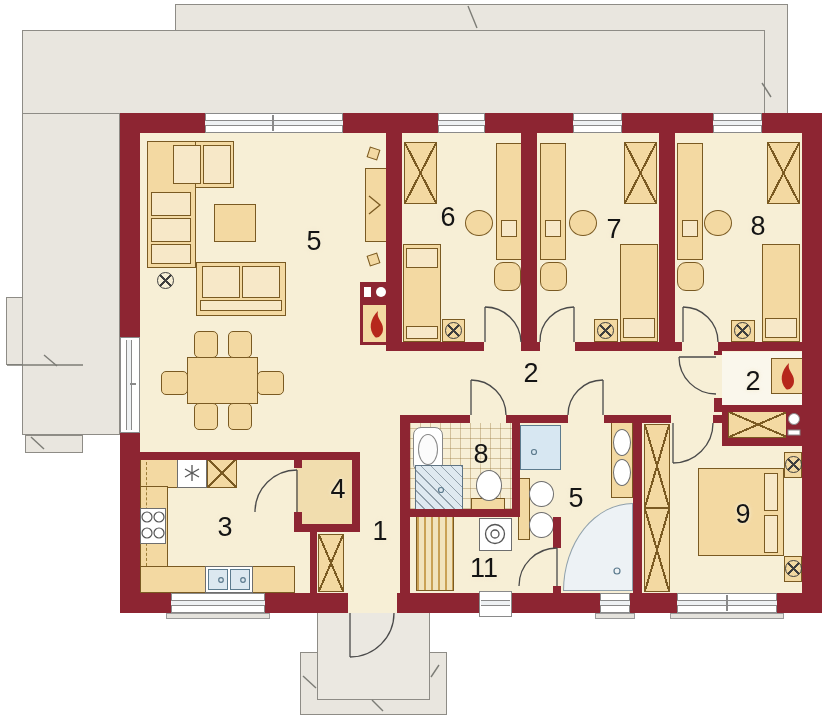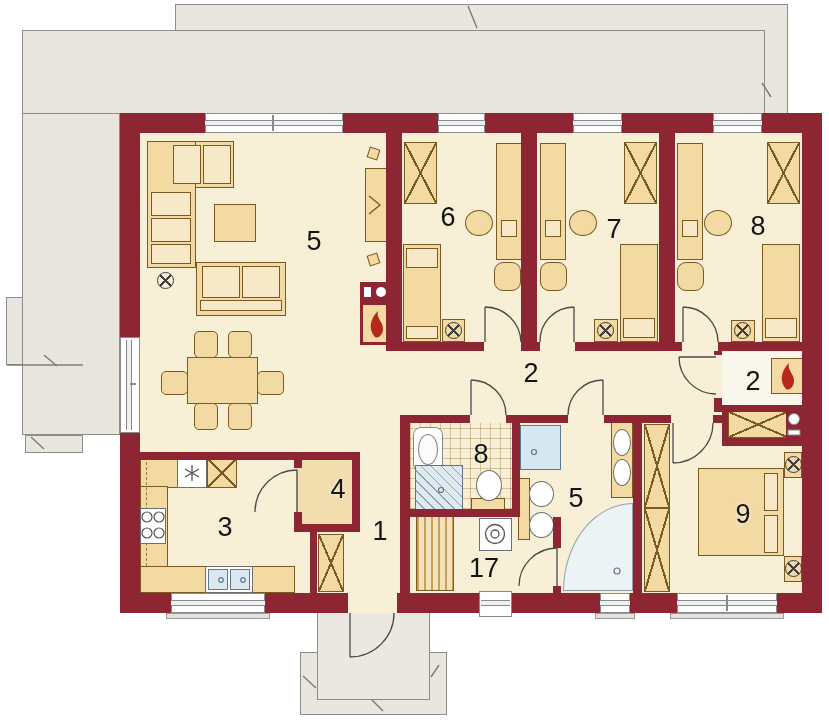--- a/index.html
+++ b/index.html
@@ -231,21 +231,21 @@
   <div class="label" style="left:380px;top:531px">1</div>
   <div class="label" style="left:531px;top:373px">2</div>
   <div class="label" style="left:225px;top:527px">3</div>
   <div class="label" style="left:338px;top:489px">4</div>
   <div class="label" style="left:314px;top:241px">5</div>
   <div class="label" style="left:448px;top:217px">6</div>
   <div class="label" style="left:614px;top:229px">7</div>
   <div class="label" style="left:758px;top:226px">8</div>
   <div class="label" style="left:743px;top:514px">9</div>
   <div class="label" style="left:576px;top:498px">5</div>
-  <div class="label" style="left:484px;top:568px">17</div>
+  <div class="label" style="left:484px;top:568px">11</div>
   <div class="label" style="left:481px;top:454px">8</div>
   <div class="label" style="left:753px;top:381px">2</div>
 
   <svg class="ovl" width="829" height="720" viewBox="0 0 829 720">
     <defs>
       <path id="flame" d="M0,13 C-7,5 -5,-5 3,-13 C1,-5 8,-3 8,5 C8,11 3,15 0,13 Z" fill="#b6271c"></path>
     </defs>
     <g stroke="#4a4a4a" stroke-width="1.3" fill="none">
       <path d="M485,342 L485,307"></path>
         <path d="M485,307 A36,36 0 0 1 521,342"></path>

